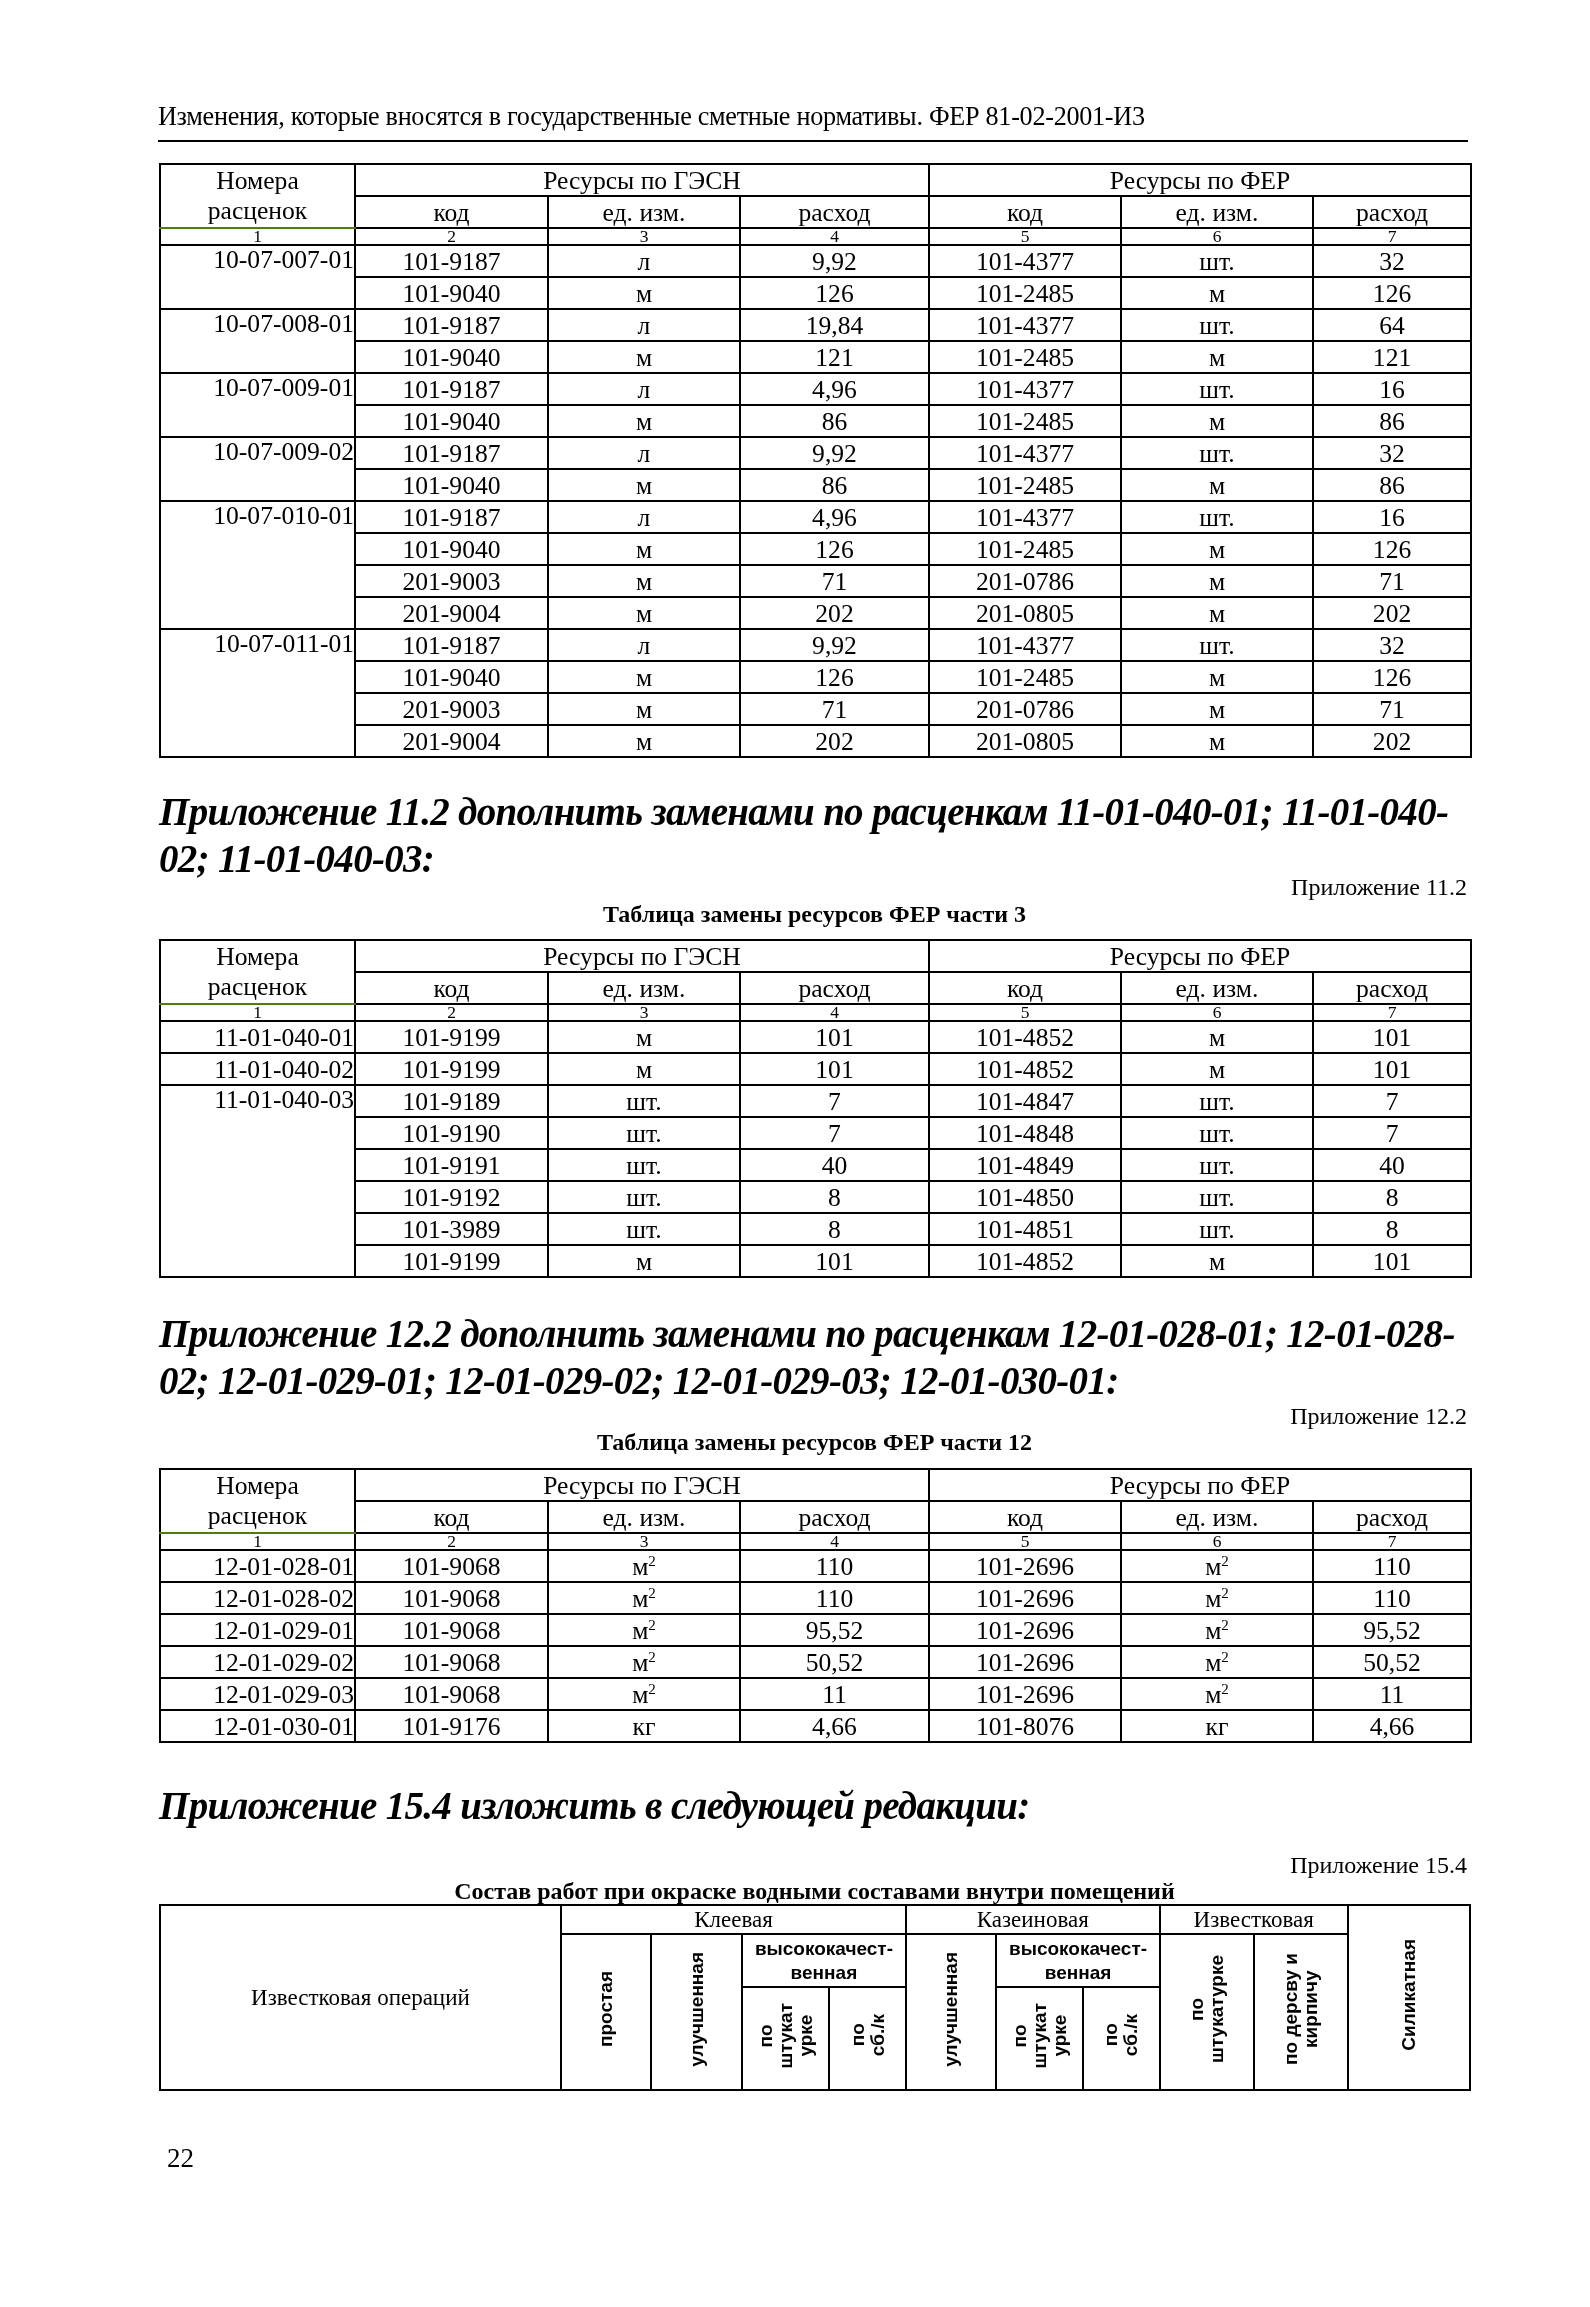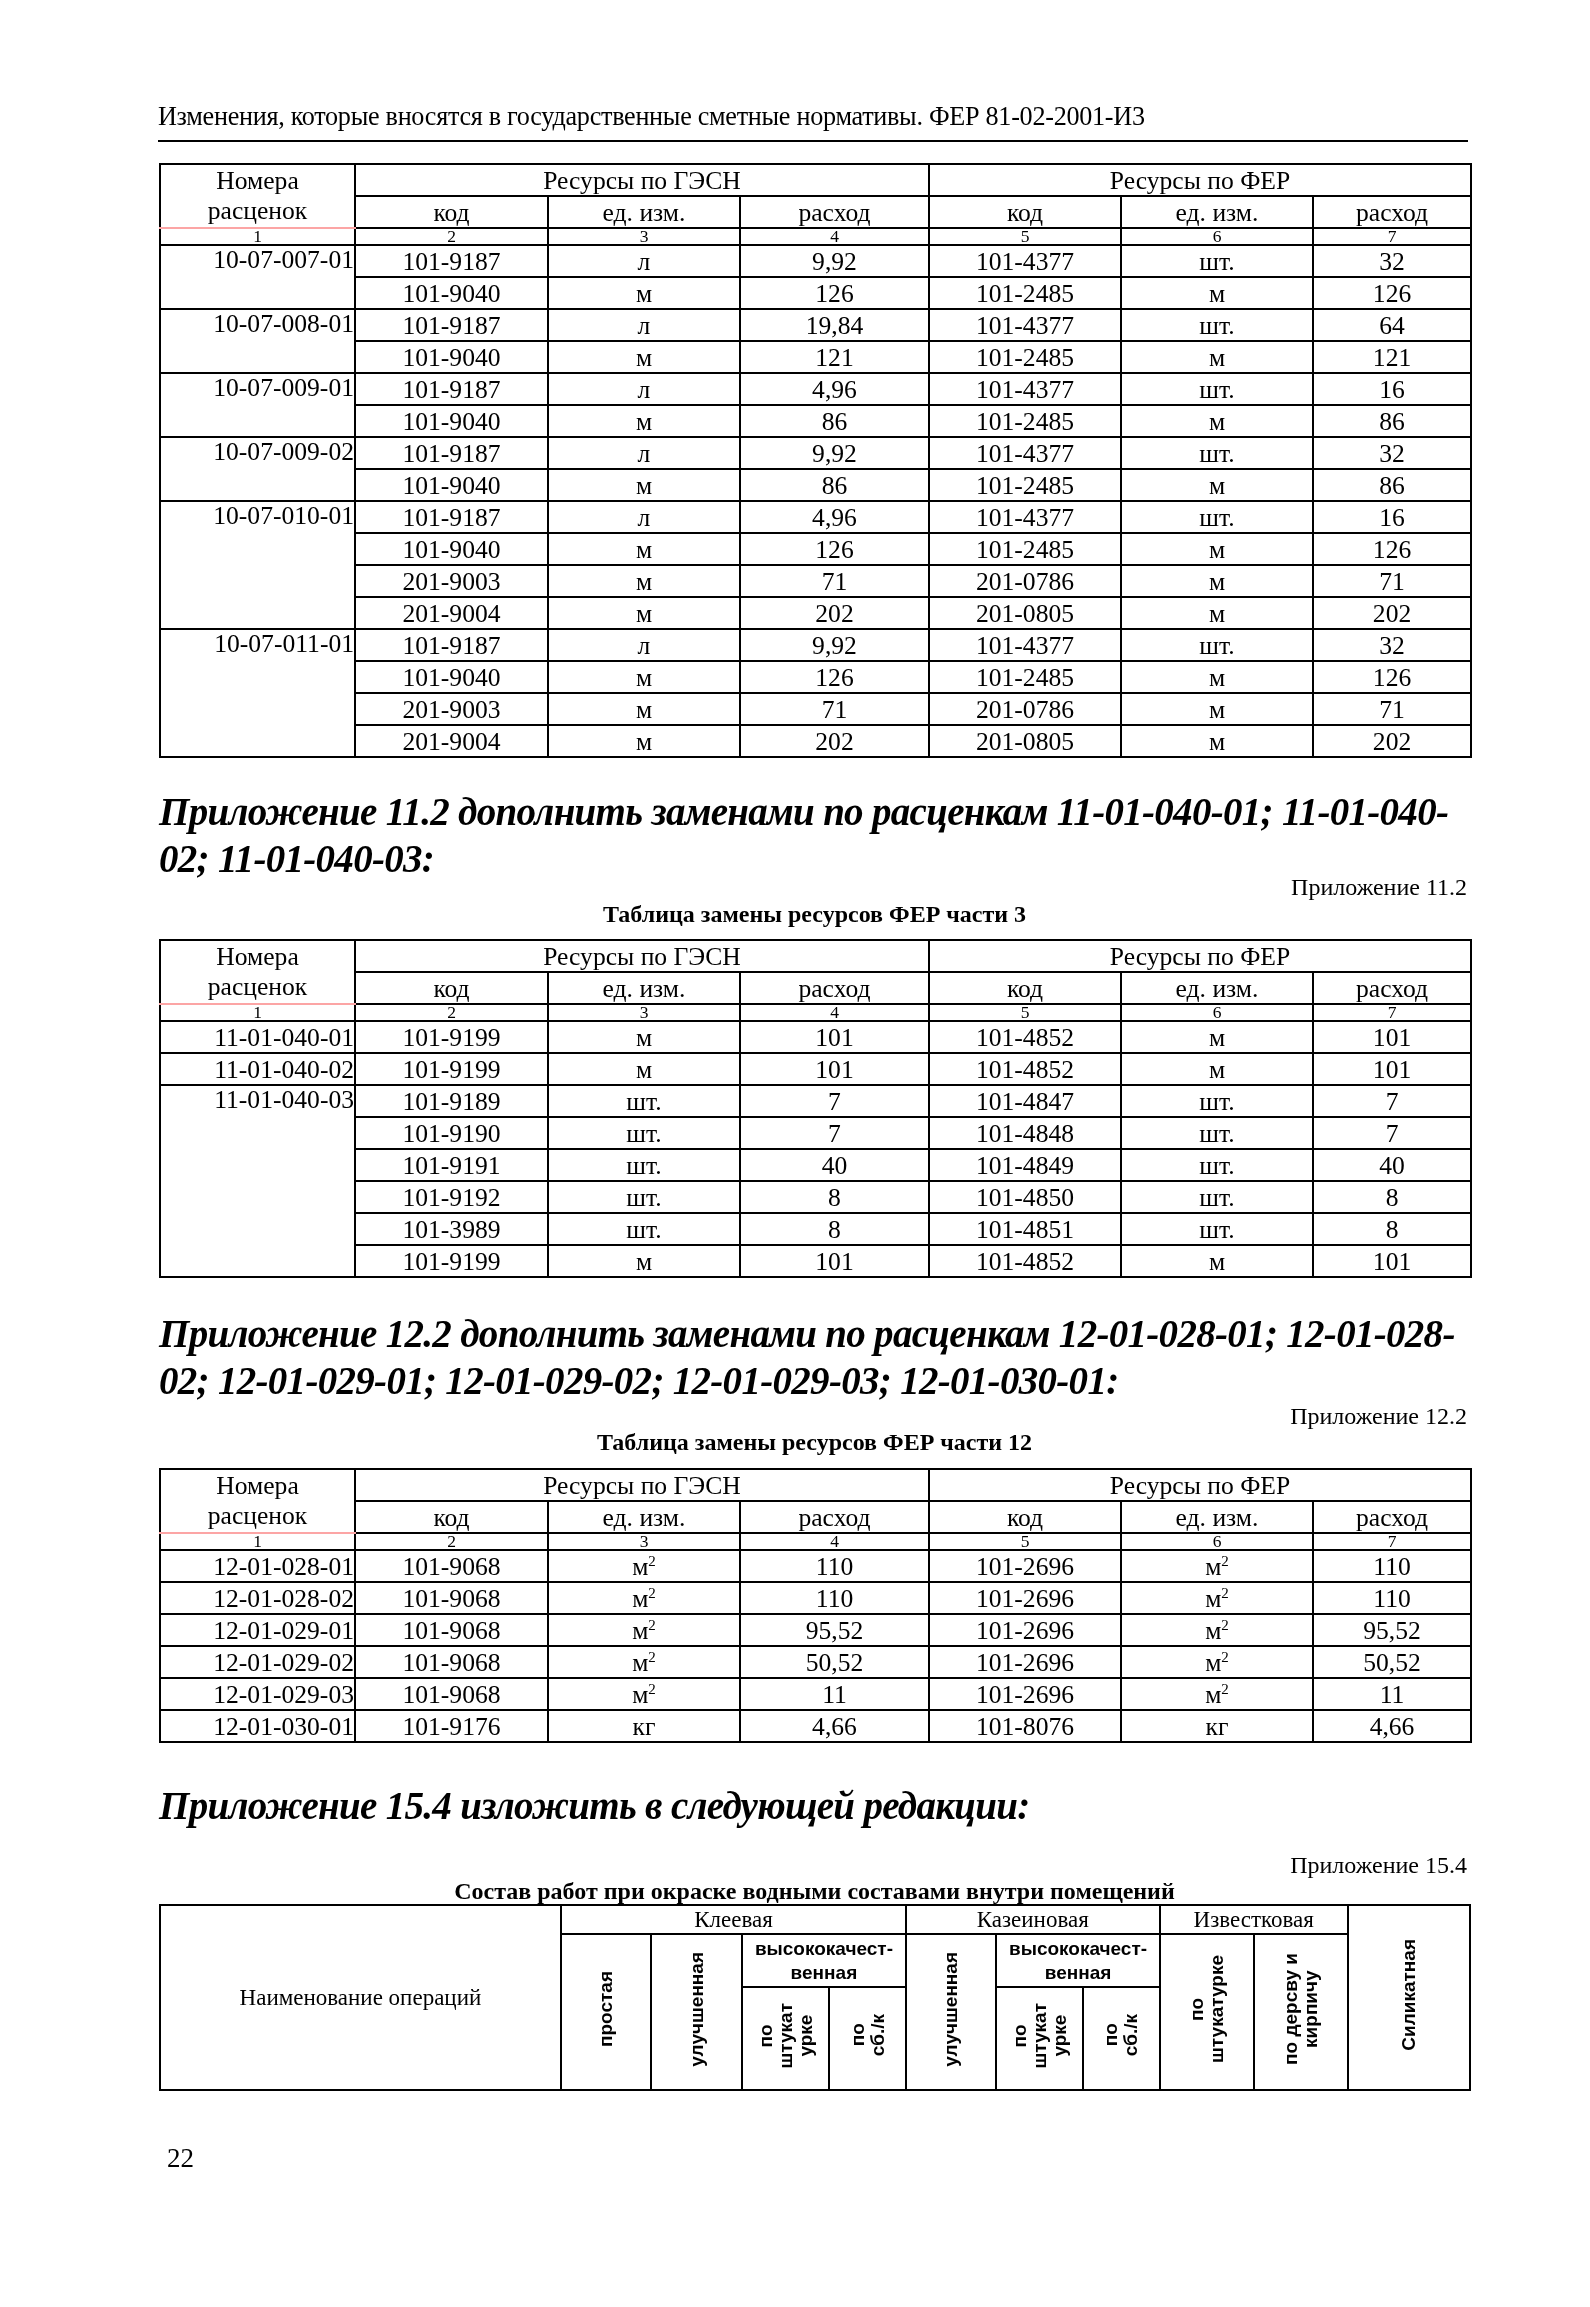--- a/index.html
+++ b/index.html
@@ -21,21 +21,21 @@
   }
   table.res td, table.res th {
     border: 2px solid #000; padding: 0; text-align: center; font-weight: normal;
     line-height: 27px; height: 30px; overflow: hidden; white-space: nowrap;
   }
   table.res .numrow td { height: 15px; line-height: 13.5px; font-size: 17.5px; }
   table.res td.rate { border-bottom: none; border-top: none; text-align: right; }
   table.res td.rate.first { border-top: 2px solid #000; vertical-align: top; }
   table.res td.rate.last { border-bottom: 2px solid #000; }
   table.res td.rate.single { border-top: 2px solid #000; border-bottom: 2px solid #000; }
-  table.res th.hdr-left { border-bottom: 2px solid #fca5a5; line-height: 30px; }
+  table.res th.hdr-left { border-bottom: 2px solid #4d7c0f; line-height: 30px; }
   table.res th { height: 30px; }
   #t1 { top: 163px; }
   #t2 { top: 939px; }
   #t3 { top: 1468px; }
   .section-heading {
     position: absolute; left: 159px; width: 1310px;
     font-style: italic; font-weight: bold; font-size: 39px; line-height: 47px;
     letter-spacing: -0.7px;
   }
   #h1 { top: 788px; font-style: italic; }
@@ -495,21 +495,21 @@
       <col style="width:73px">
     <col style="width:86px">
       <col style="width:82px">
       <col style="width:73px">
     <col style="width:90px">
       <col style="width:89px">
     <col style="width:116px">
   </colgroup>
   <tbody>
       <tr>
-    <td rowspan="3" class="leaf" style="font-size:23px">Наименование операций</td>
+    <td rowspan="3" class="leaf" style="font-size:23px">Известковая операций</td>
     <td colspan="4" class="grp">Клеевая</td>
     <td colspan="3" class="grp">Казеиновая</td>
     <td colspan="2" class="grp">Известковая</td>
     <td rowspan="3"><span class="vt">Силикатная</span></td>
   </tr>
   <tr>
     <td rowspan="2"><span class="vt">простая</span></td>
     <td rowspan="2"><span class="vt">улучшенная</span></td>
     <td colspan="2" class="sub" style="white-space:pre-line">высококачест-
 венная</td>

